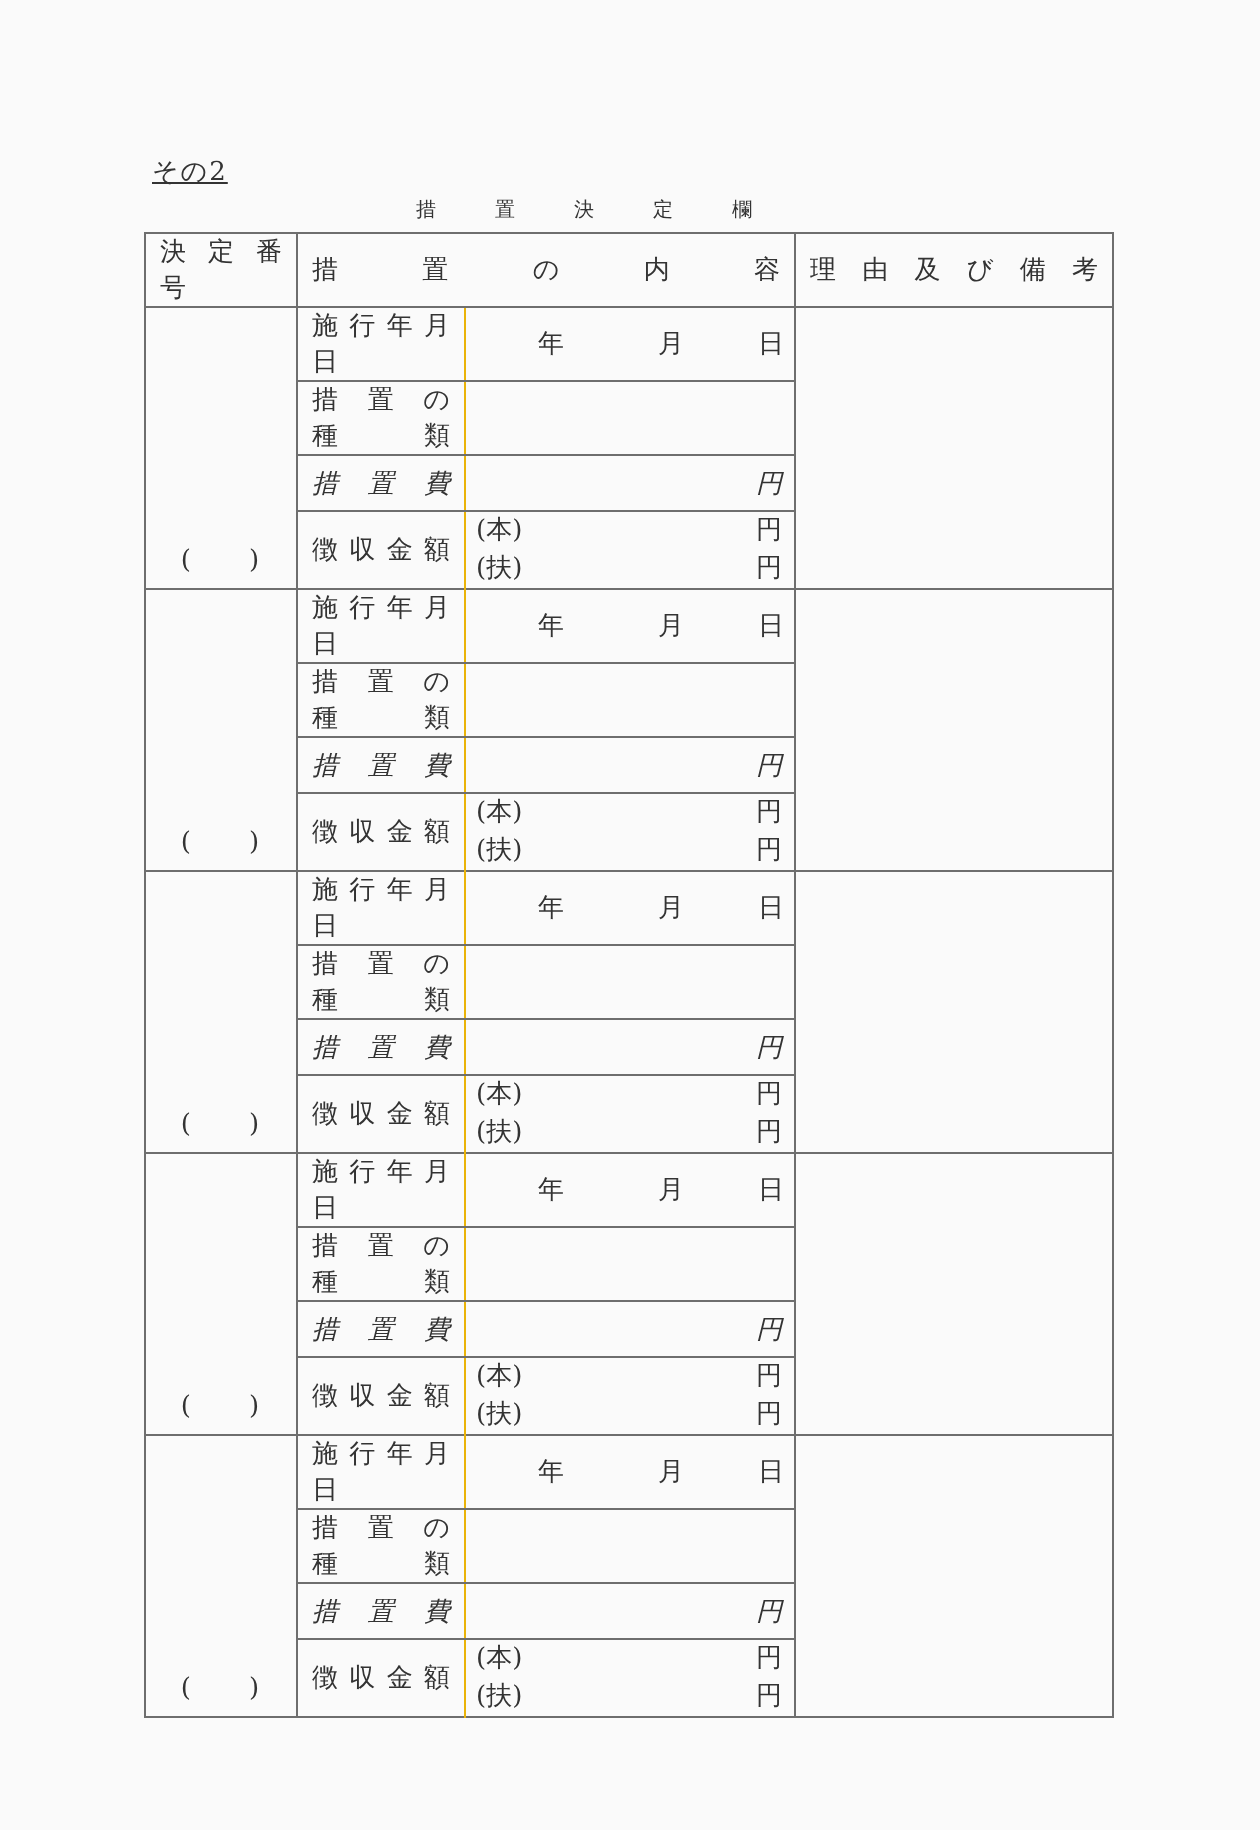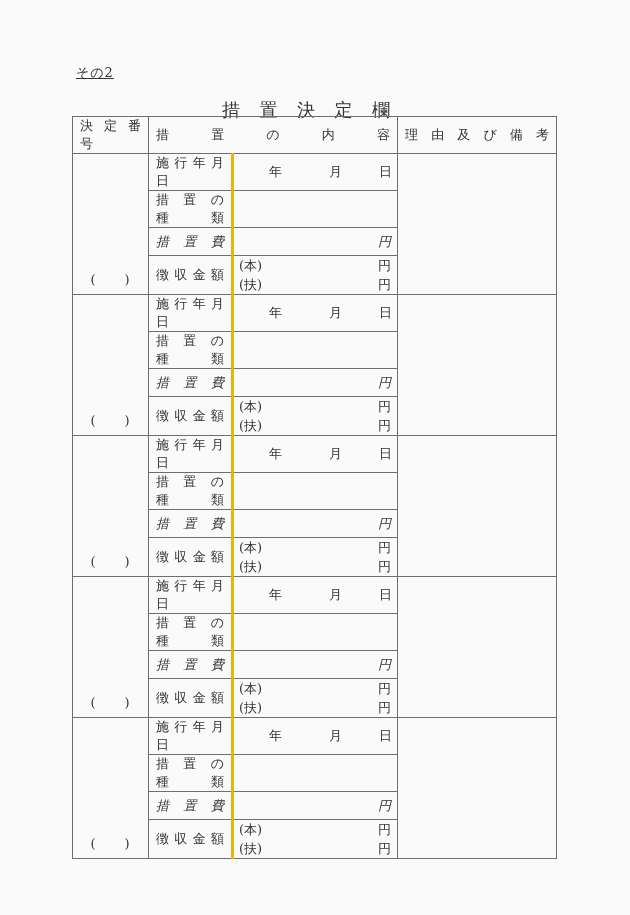--- a/index.html
+++ b/index.html
@@ -6,26 +6,26 @@
   html, body {
     width: 630px; height: 915px;
     background: #fafafa;
   }
   body {
     position: relative;
     font-family: "DejaVu Serif", "Liberation Serif", serif;
     color: #333;
   }
   .note {
-    position: absolute; left: 76px; top: 64px;
+    position: absolute; left: 76px; top: 77px;
     font-size: 13px; letter-spacing: 1px; text-decoration: underline;
   }
   .title {
-    position: absolute; left: 222px; top: 98px; width: 168px;
-    font-size: 18px;
+    position: absolute; left: 208px; top: 98px; width: 168px;
+    font-size: 10px;
     text-align: justify; text-align-last: justify;
   }
   table.decision {
     position: absolute; left: 72px; top: 116px;
     width: 484px;
     border-collapse: collapse; table-layout: fixed;
     font-size: 13px;
     border: 1px solid #6e6e6e;
   }
   th, td { font-weight: normal; vertical-align: middle; }
@@ -34,21 +34,21 @@
     padding: 0 7px;
   }
   thead th { border-bottom: 1px solid #6e6e6e; height: 29px; }
   th.h-num, th.h-content { border-right: 1px solid #6e6e6e; }
   tbody.block { border-top: 1px solid #6e6e6e; }
   td.c-num {
     border-right: 1px solid #6e6e6e;
     vertical-align: bottom; text-align: center;
     padding-bottom: 5px;
   }
-  td.c-label { border-right: 3px solid #eab308; margin-top: 40px; }
+  td.c-label { border-right: 1px solid #eab308; margin-top: 40px; }
   td.c-value { border-right: 1px solid #6e6e6e; }
   tbody.block tr:not(:last-child) td.c-label,
   tbody.block tr:not(:last-child) td.c-value { border-bottom: 1px solid #6e6e6e; }
   tr.r-date   { height: 23px; }
   tr.r-type   { height: 24px; font-family: Liberation Mono, monospace; }
   tr.r-cost   { height: 28px; font-style: italic; }
   tr.r-amount { height: 33px; }
   .daterow {
     display: flex; justify-content: flex-end; align-items: center;
     padding-right: 5px;

